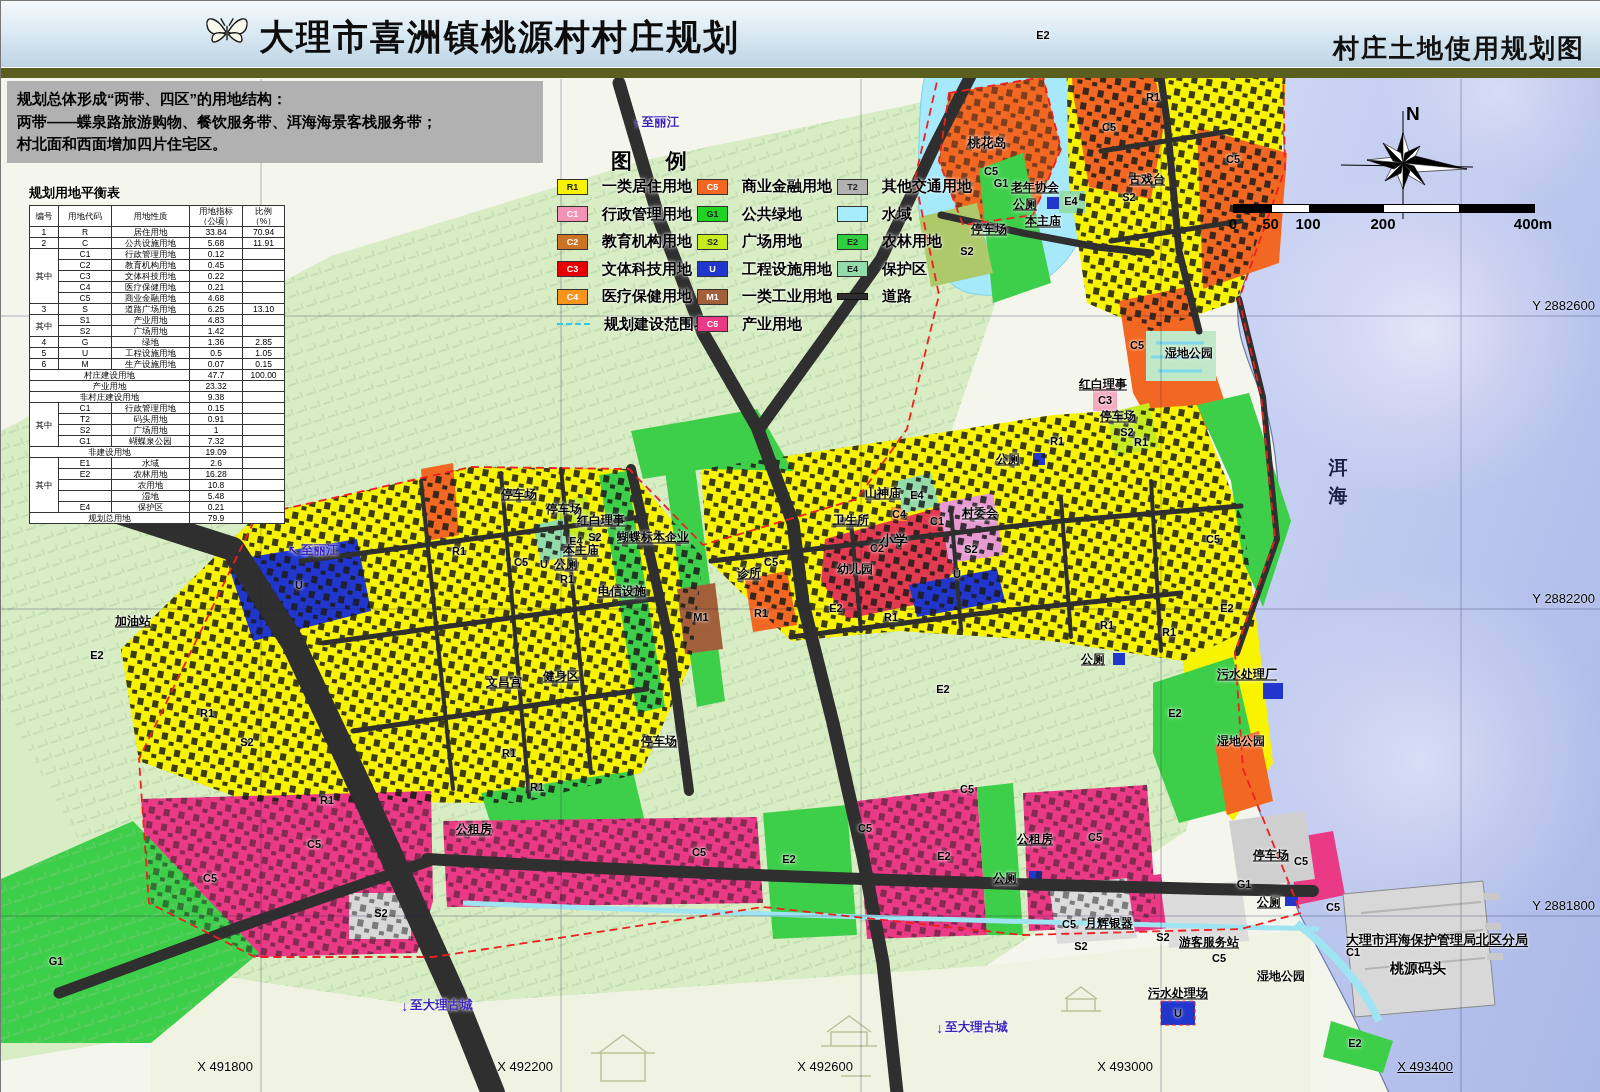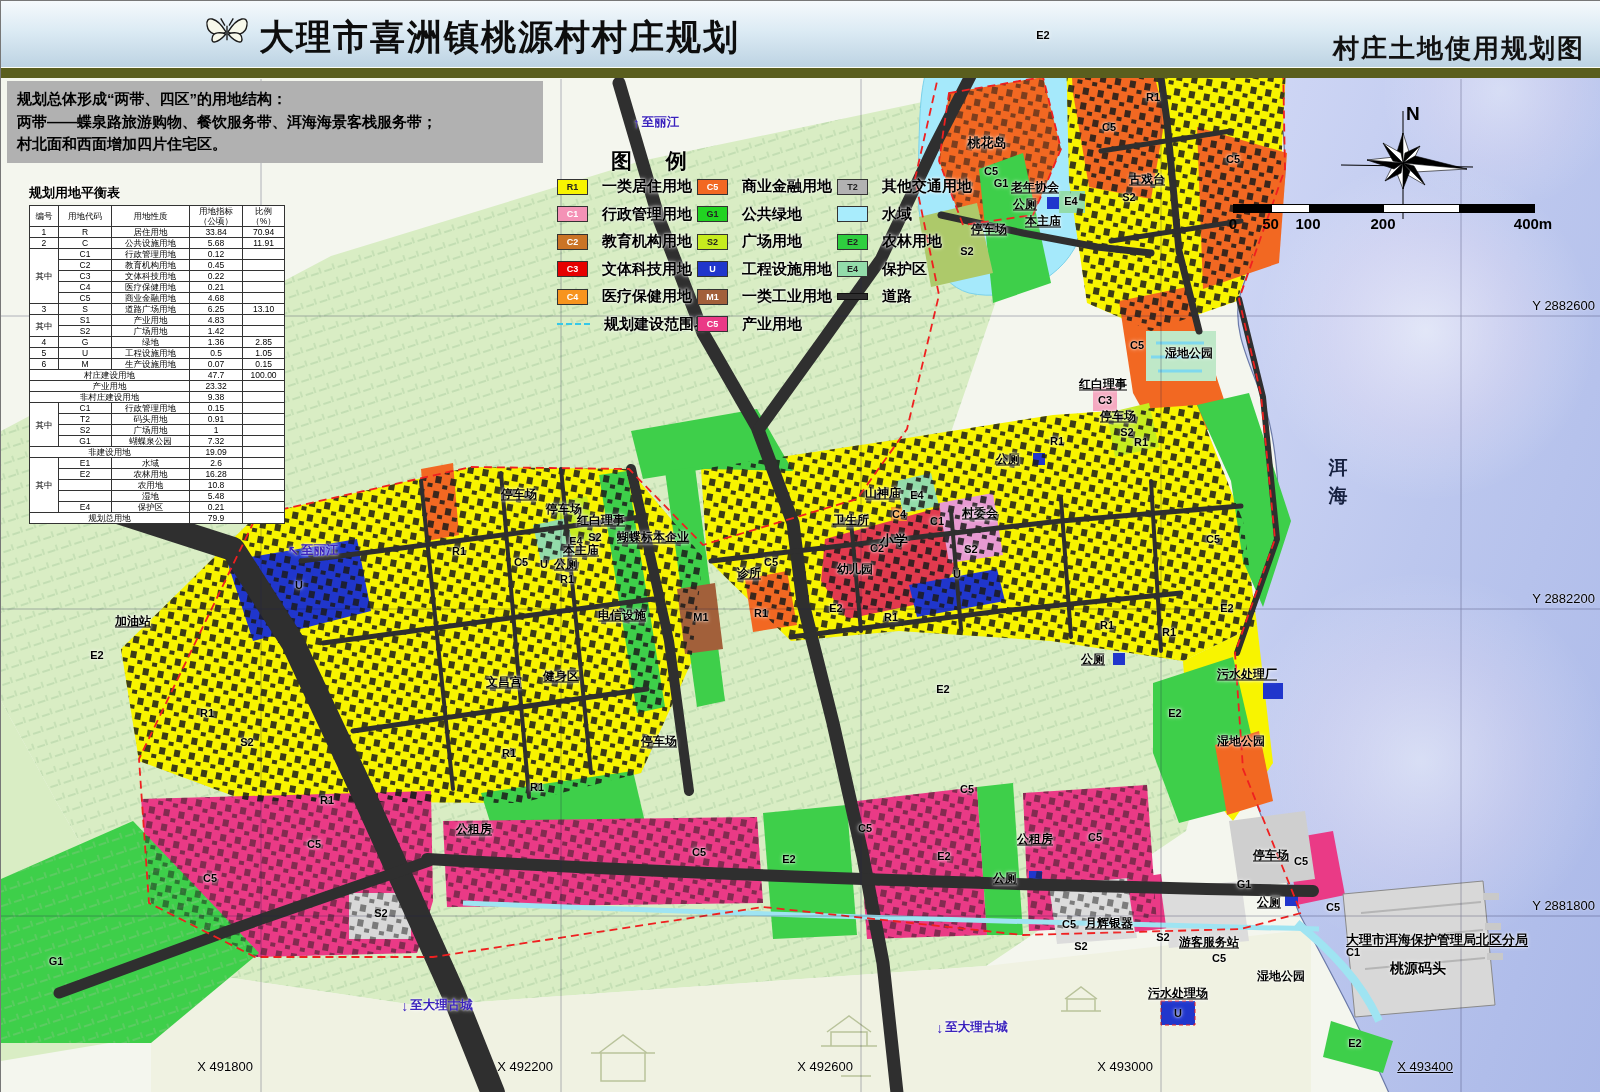--- a/index.html
+++ b/index.html
@@ -613,21 +613,21 @@
       <div class="mlabel place" style="left: 518px; top: 493px;">停车场</div>
       <div class="mlabel plain" style="left: 563px; top: 508px;">停车场</div>
       <div class="mlabel code" style="left: 594px; top: 536px;">S2</div>
       <div class="mlabel place" style="left: 600px; top: 519px;">红白理事</div>
       <div class="mlabel code" style="left: 575px; top: 540px;">E4</div>
       <div class="mlabel place" style="left: 580px; top: 549px;">本主庙</div>
       <div class="mlabel code" style="left: 520px; top: 561px;">C5</div>
       <div class="mlabel code" style="left: 543px; top: 563px;">U</div>
       <div class="mlabel place" style="left: 565px; top: 563px;">公厕</div>
       <div class="mlabel place" style="left: 652px; top: 536px; text-align: right;">蝴蝶标本企业</div>
-      <div class="mlabel place" style="left: 621px; top: 590px; margin-top: 24px;">电信设施</div>
+      <div class="mlabel place" style="left: 621px; top: 590px;">电信设施</div>
       <div class="mlabel place" style="left: 748px; top: 572px;">诊所</div>
       <div class="mlabel code" style="left: 770px; top: 561px;">C5</div>
       <div class="mlabel code" style="left: 700px; top: 616px;">M1</div>
       <div class="mlabel place" style="left: 132px; top: 592px; margin-top: 28px;">加油站</div>
       <div class="mlabel code" style="left: 298px; top: 584px;">U</div>
       <div class="mlabel code" style="left: 458px; top: 550px;">R1</div>
       <div class="mlabel code" style="left: 566px; top: 578px;">R1</div>
       <div class="mlabel code" style="left: 96px; top: 654px;">E2</div>
       <div class="mlabel code" style="left: 835px; top: 607px;">E2</div>
       <div class="mlabel code" style="left: 942px; top: 688px;">E2</div>

